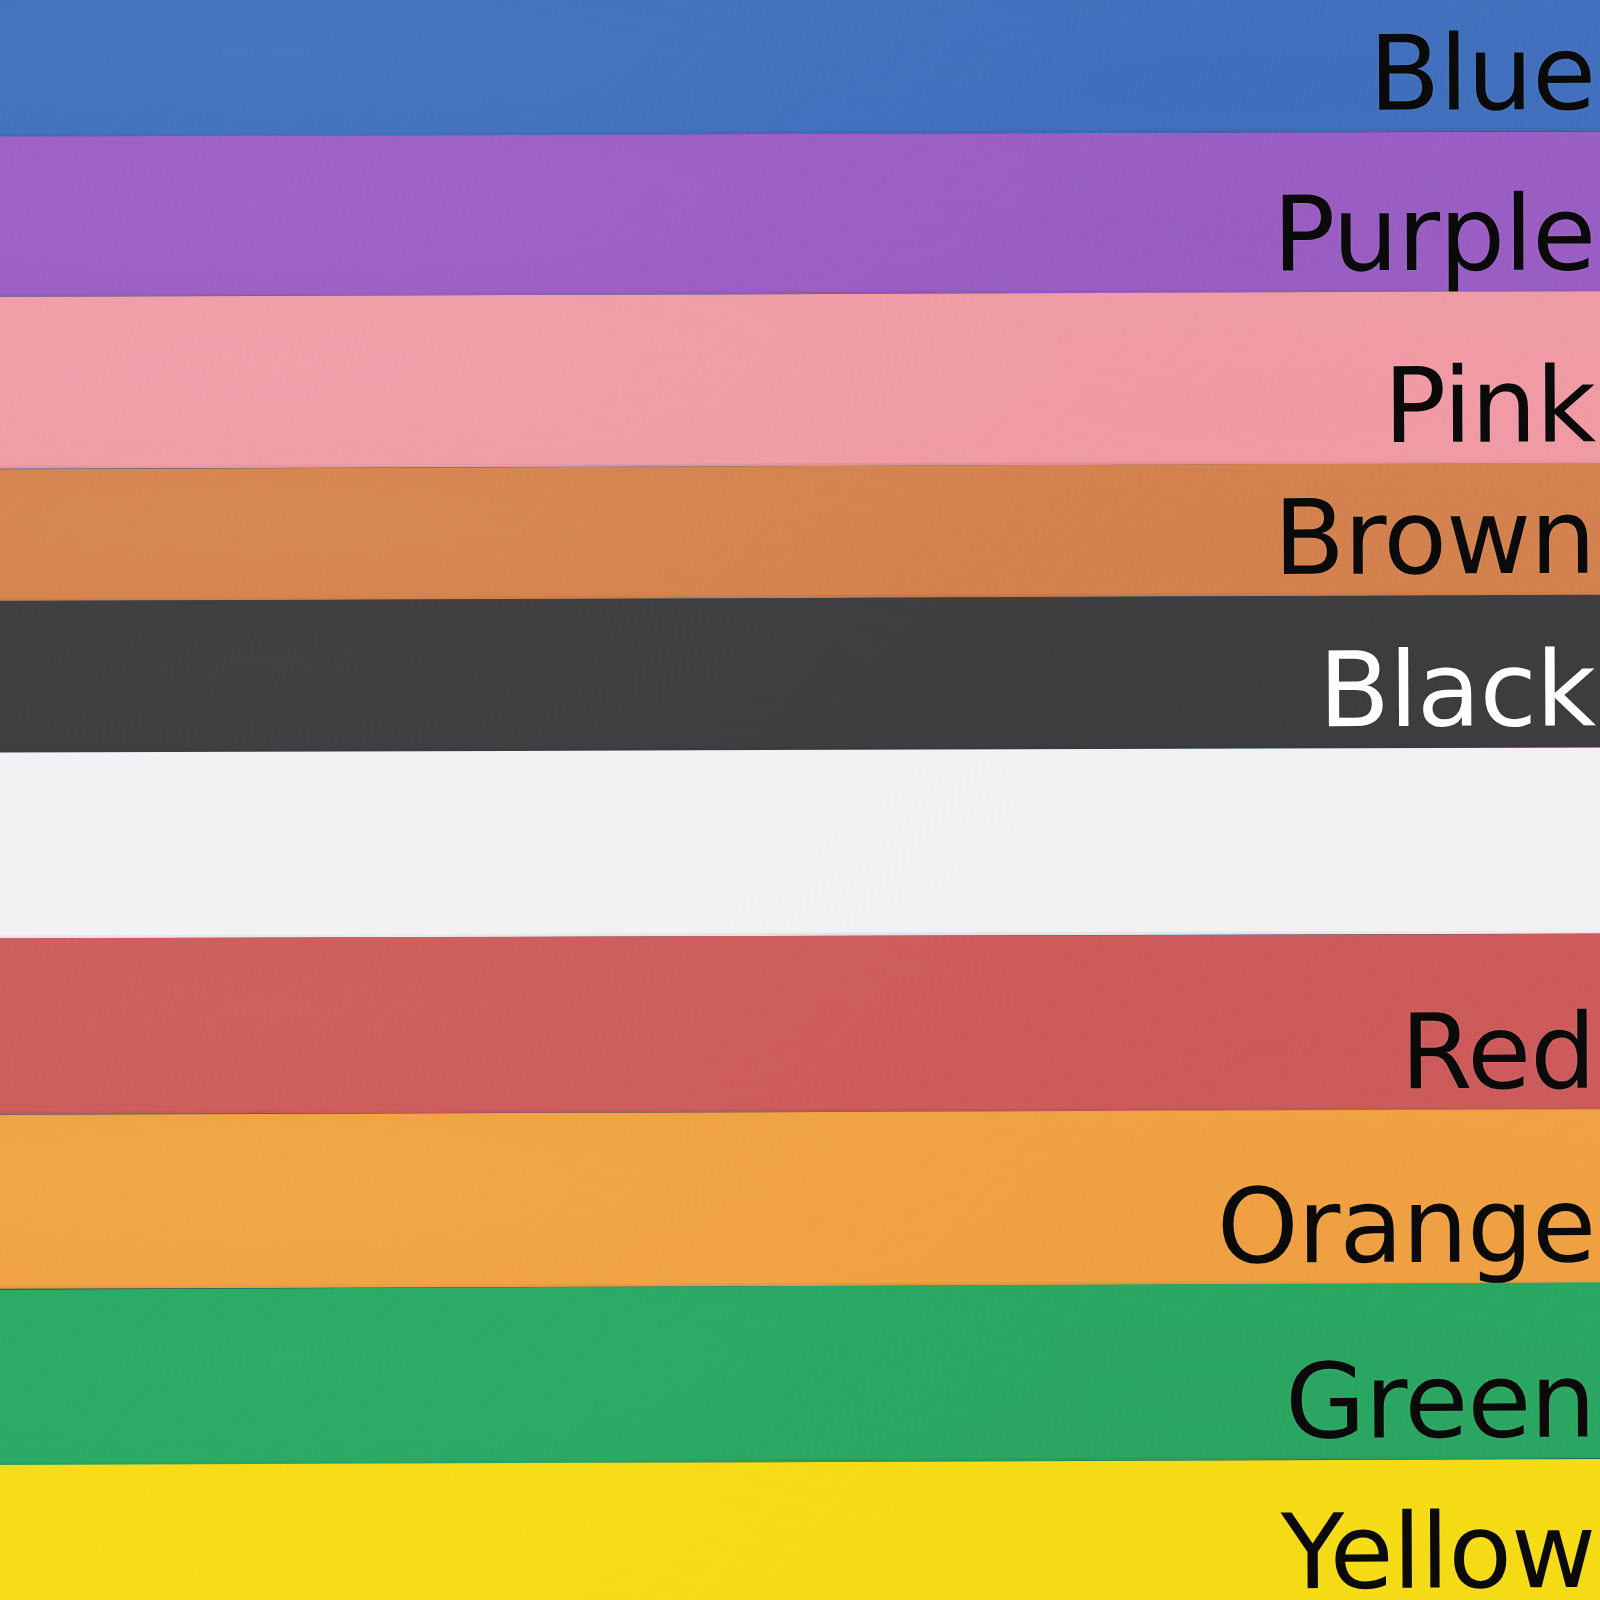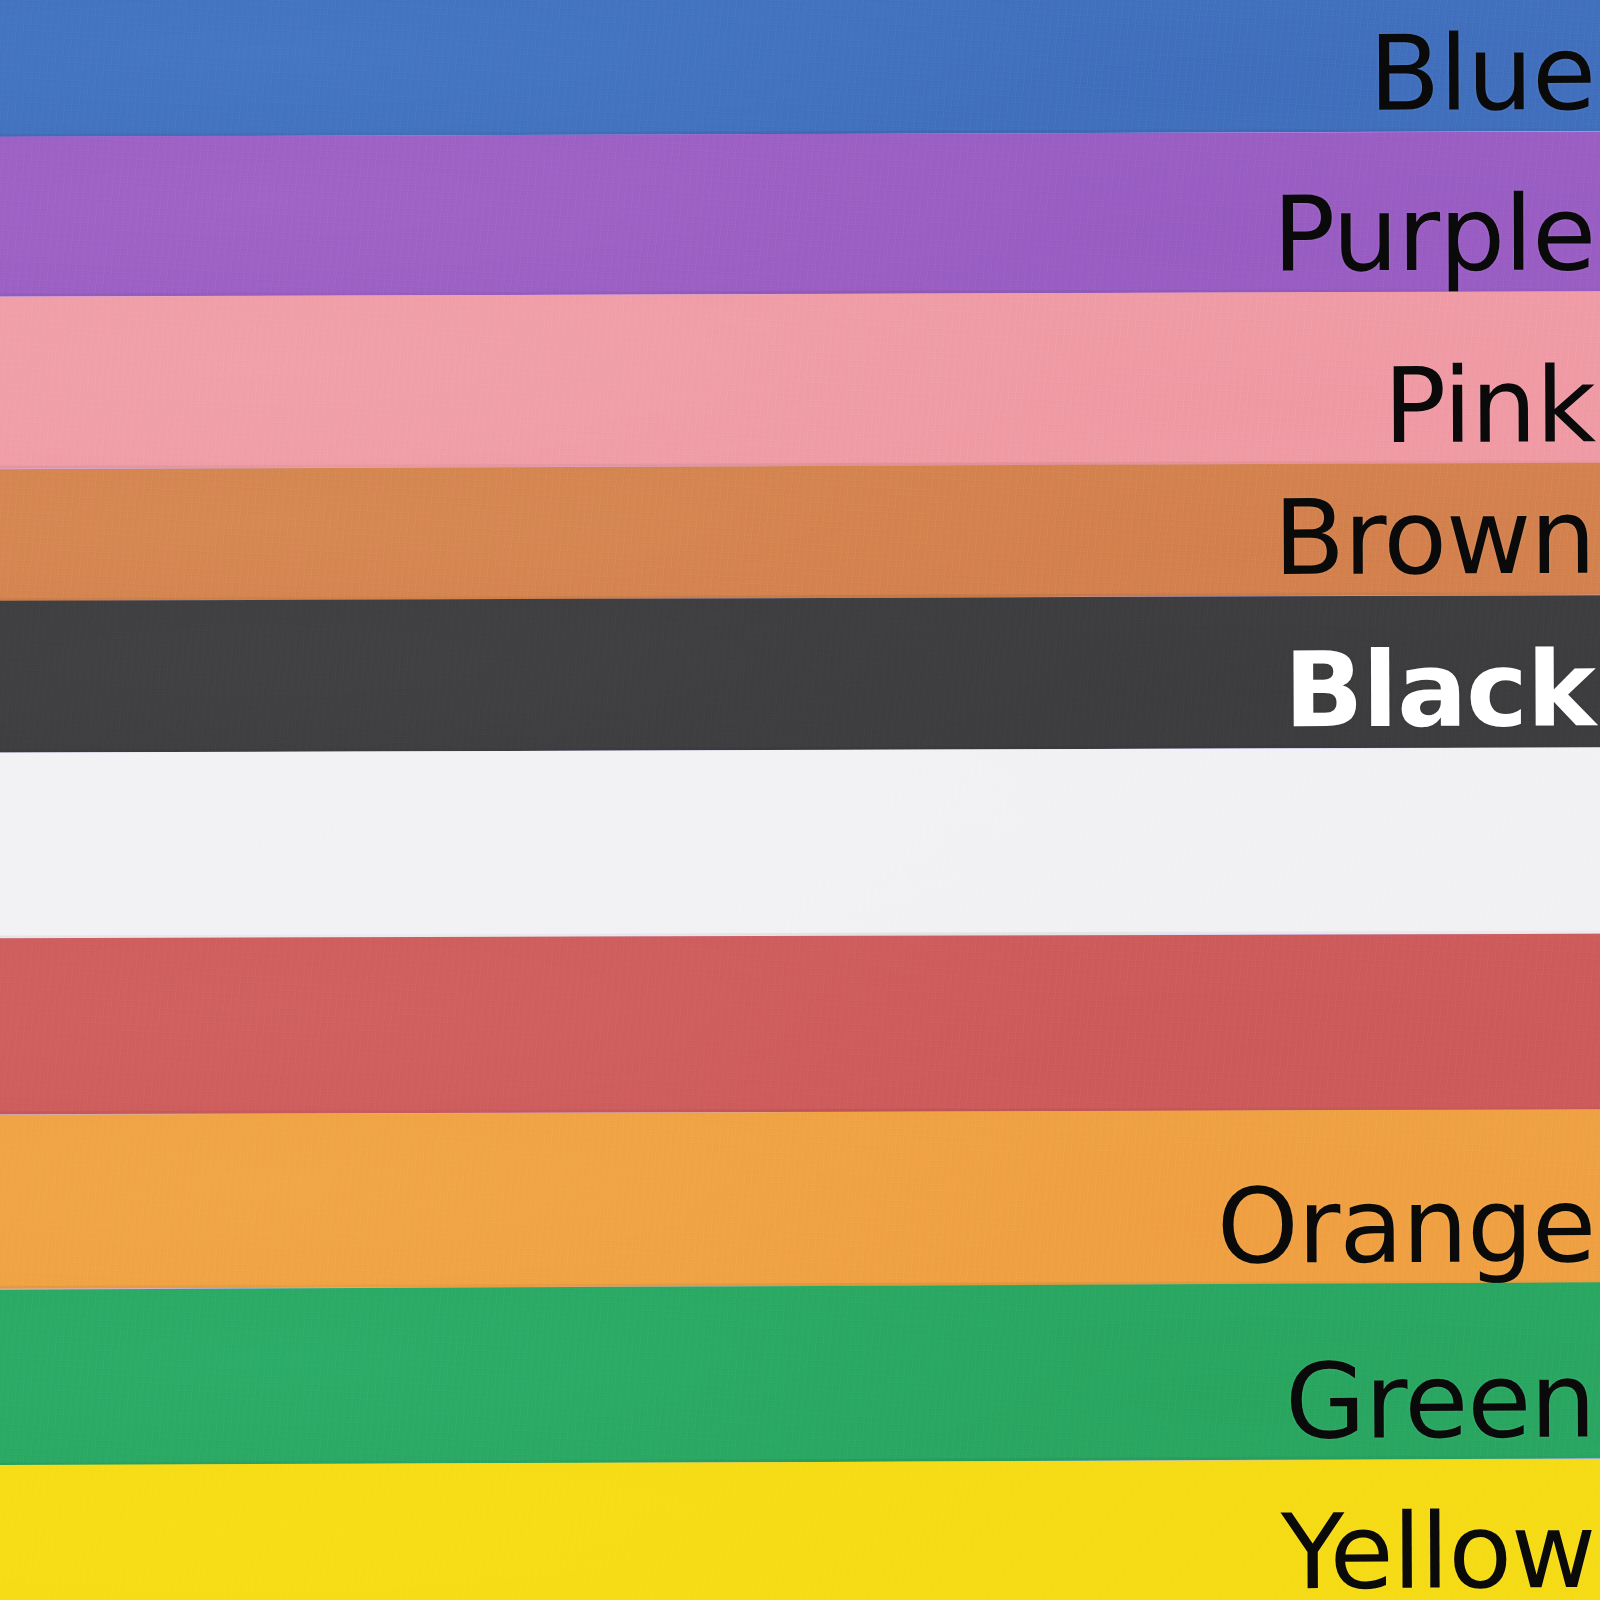--- a/index.html
+++ b/index.html
@@ -8,21 +8,21 @@
     padding: 0;
     background: #ffffff;
   }
 
   #stage {
     position: relative;
     width: 1600px;
     height: 1600px;
     overflow: hidden;
     font-family: "DejaVu Sans", "Liberation Sans", sans-serif;
-    background: #c4b5fd;
+    background: #0c4a6e;
   }
 
   
   .band {
     position: absolute;
     left: -30px;
     width: 1660px;
     box-sizing: border-box;
     overflow: hidden;
   }
@@ -122,29 +122,30 @@
         <div class="label dark" style="color: rgb(10, 10, 10);">Pink</div>
       </div>
       <div class="band" style="top: 466px; height: 132px; background: rgb(212, 131, 79); transform: rotate(-0.24deg); z-index: 13;">
         <div class="paper"></div>
         <div class="edge"></div>
         <div class="label dark" style="color: rgb(10, 10, 10);">Brown</div>
       </div>
       <div class="band" style="top: 598px; height: 152px; background: rgb(62, 62, 64); transform: rotate(-0.2deg); z-index: 14;">
         <div class="paper"></div>
         <div class="edge"></div>
-        <div class="label light" style="color: rgb(255, 255, 255); font-weight: bold;">Black</div>
+        <div class="label light" style="color: rgb(255, 255, 255);">Black</div>
       </div>
       <div class="band" style="top: 750px; height: 186px; background: rgb(242, 242, 244); transform: rotate(-0.18deg); z-index: 15;">
         <div class="paper"></div>
         <div class="edge"></div>
       </div>
       <div class="band" style="top: 936px; height: 176px; background: rgb(206, 92, 92); transform: rotate(-0.16deg); z-index: 16;">
         <div class="paper"></div>
         <div class="edge"></div>
+        <div class="label dark" style="color: rgb(10, 10, 10);">Red</div>
       </div>
       <div class="band" style="top: 1112px; height: 174px; background: rgb(240, 162, 67); transform: rotate(-0.2deg); z-index: 17;">
         <div class="paper"></div>
         <div class="edge"></div>
         <div class="label dark" style="color: rgb(10, 10, 10);">Orange</div>
       </div>
       <div class="band" style="top: 1286px; height: 176px; background: rgb(42, 168, 99); transform: rotate(-0.26deg); z-index: 18;">
         <div class="paper"></div>
         <div class="edge"></div>
         <div class="label dark" style="color: rgb(10, 10, 10);">Green</div>

